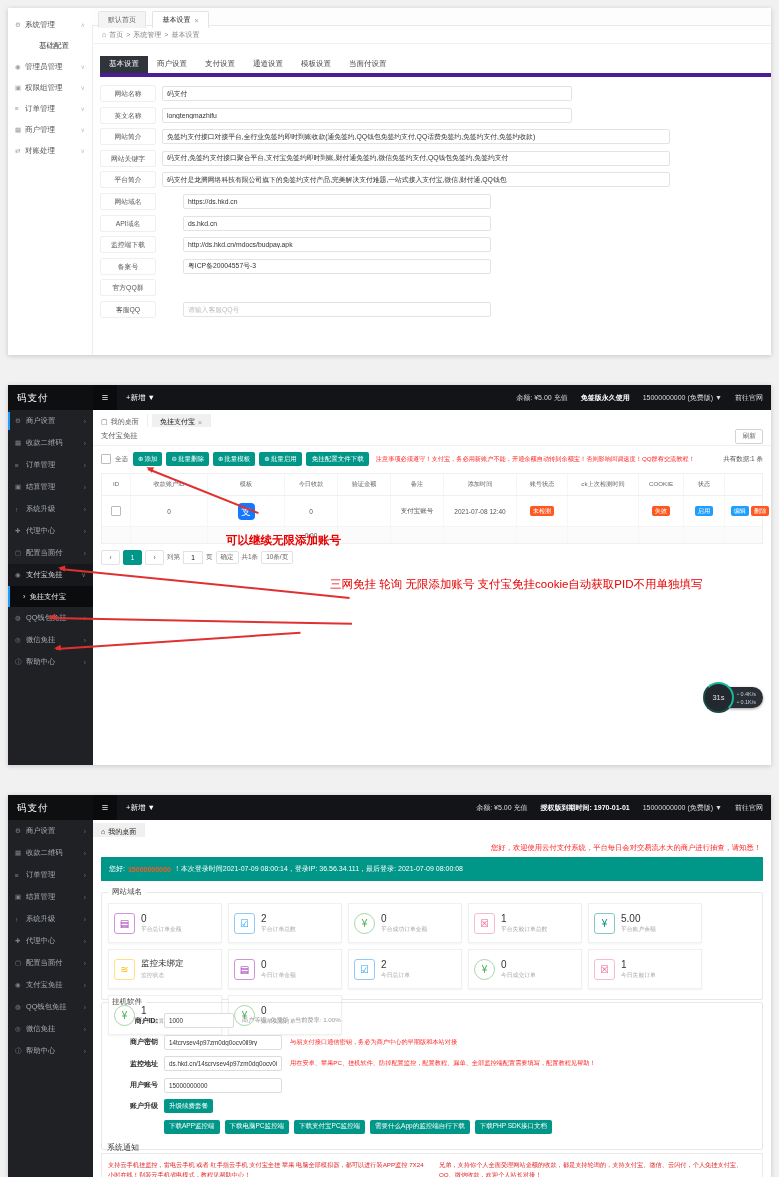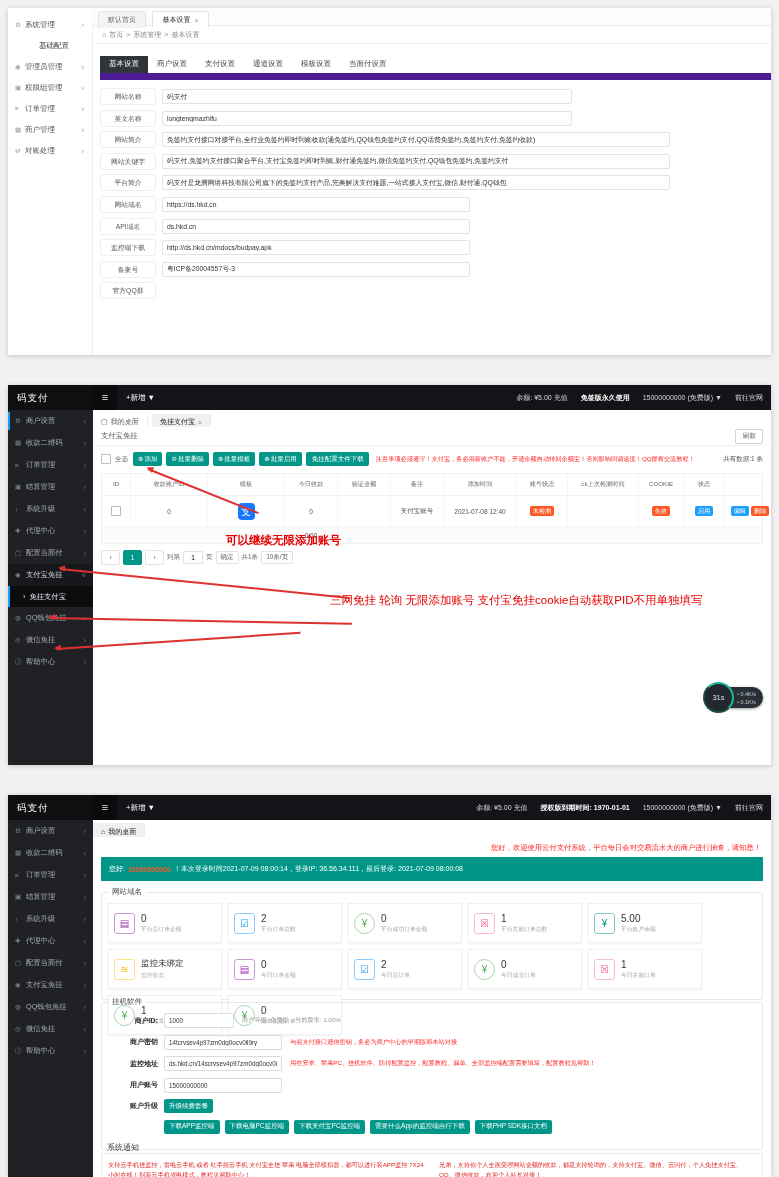--- a/index.html
+++ b/index.html
@@ -14,29 +14,29 @@
   .p1item{height:21px;display:flex;align-items:center;padding:0 7px;font-size:7.5px;color:#555;cursor:pointer;}
   .p1item.child{padding-left:21px;color:#333;}
   .p1item .gl{width:10px;font-size:6.5px;color:#9aa0a6;}
   .p1item .chev{margin-left:auto;font-size:6px;color:#b9bec4;}
   .p1main{position:absolute;left:84px;right:0;top:0;bottom:0;}
   .wtabs{height:17px;border-bottom:1px solid #e9e9e9;padding-left:6px;background:#fdfdfd;}
   .wtab{display:inline-flex;align-items:center;height:16px;padding:0 9px;font-size:7px;color:#666;background:#f4f4f4;border:1px solid #e4e4e4;border-bottom:none;margin-right:2px;border-radius:2px 2px 0 0;}
   .wtab.on{background:#fff;color:#222;}
   .wtab .x{margin-left:4px;color:#999;font-size:7px;}
   .crumb{height:17px;display:flex;align-items:center;padding-left:10px;font-size:7px;color:#888;border-bottom:1px solid #f2f2f2;gap:3px;}
-  .ctabs{margin:8px 0 0 8px;border-bottom:7px solid #4c1d95;}
+  .ctabs{margin:8px 0 0 8px;border-bottom:4px solid #4c1d95;}
   .ctab{display:inline-block;padding:3px 9px 4px;font-size:7.5px;color:#444;cursor:pointer;}
   .ctab.on{background:#30343b;color:#fff;}
   .p1form{padding:8px 0 0 8px;}
   .frow{display:flex;align-items:center;margin-bottom:4.6px;}
   .flabel{width:54px;height:15px;line-height:15px;border:1px solid #efefef;background:#fff;font-size:6.8px;color:#555;text-align:center;margin-right:6px;border-radius:2px;flex:none;}
   .finput{height:13px;border:1px solid #e3e3e3;border-radius:2px;font-size:6.8px;padding:0 4px;color:#333;background:#fff;}
   .finput::placeholder{color:#c0c0c0;}
-  .finput.md{width:400px;} .finput.lg{width:498px;} .finput.sm{width:298px;}
+  .finput.md{width:400px;} .finput.lg{width:498px;} .finput.sm{width:298px;margin-left:21px;}
 
   
   .dside{position:absolute;left:0;top:0;bottom:0;width:85px;background:#1f2125;}
   .brand{height:25px;line-height:25px;background:#0e0f11;color:#fff;font-size:9.5px;padding-left:9px;letter-spacing:1px;}
   .ditem{height:22px;display:flex;align-items:center;padding:0 7px;font-size:7.3px;color:#a7abb3;position:relative;cursor:pointer;}
   .ditem .gl{width:11px;font-size:6.5px;color:#7d828a;flex:none;}
   .ditem .chev{margin-left:auto;font-size:6.5px;color:#6e737b;}
   .ditem.accent::before{content:"";position:absolute;left:0;top:2px;bottom:2px;width:2px;background:#1E9FFF;}
   .ditem.open{background:#17181b;color:#d6d9de;}
   .dsub{height:21px;display:flex;align-items:center;background:#0b0c0e;color:#e8eaee;font-size:7.3px;padding-left:13px;border-left:2px solid #1E9FFF;gap:4px;}
@@ -226,20 +226,24 @@
 
         <div class="frow">
           <span class="flabel">备案号</span>
           <input class="finput sm" value="粤ICP备20004557号-3" style="">
         </div>
 
         <div class="frow">
           <span class="flabel">官方QQ群</span>
         </div>
 
+        <div class="frow">
+          <span class="flabel">客服QQ</span>
+          <input class="finput sm" placeholder="请输入客服QQ号" style="">
+        </div>
 
       </div>
 
   </div>
 </div>
 
 <div class="panel" id="p2">
   <div class="dside">
     <div class="brand">码支付</div>
     <div>
@@ -436,21 +440,21 @@
       <span>到第</span>
       <input class="pginput" value="1" style="">
       <span>页</span>
       <span class="pgbox">确定</span>
       <span>共1条</span>
       <span class="pgbox">10条/页</span>
     </div>
   </div>
 
   <div class="annot" style="left:218px;top:148px;">可以继续无限添加账号</div>
-  <div class="annot" style="left:322px;top:208px;font-weight:normal;">三网免挂 轮询 无限添加账号  支付宝免挂cookie自动获取PID不用单独填写</div>
+  <div class="annot" style="left:322px;top:192px;font-weight:normal;">三网免挂 轮询 无限添加账号  支付宝免挂cookie自动获取PID不用单独填写</div>
   <div class="rline" style="left:140px;top:83px;width:119px;transform:rotate(21.8deg);"></div>
   <div class="rline" style="left:52px;top:183px;width:291px;transform:rotate(5.7deg);"></div>
   <div class="rline" style="left:42px;top:232px;width:302px;transform:rotate(1.1deg);"></div>
   <div class="rline" style="left:48px;top:263px;width:245px;transform:rotate(-3.8deg);"></div>
   <div class="netw" style="left:695px;top:296px;">
     <div class="pill"></div>
     <div class="circ">
         <span>31s</span>
       </div>
     <div class="rates">

